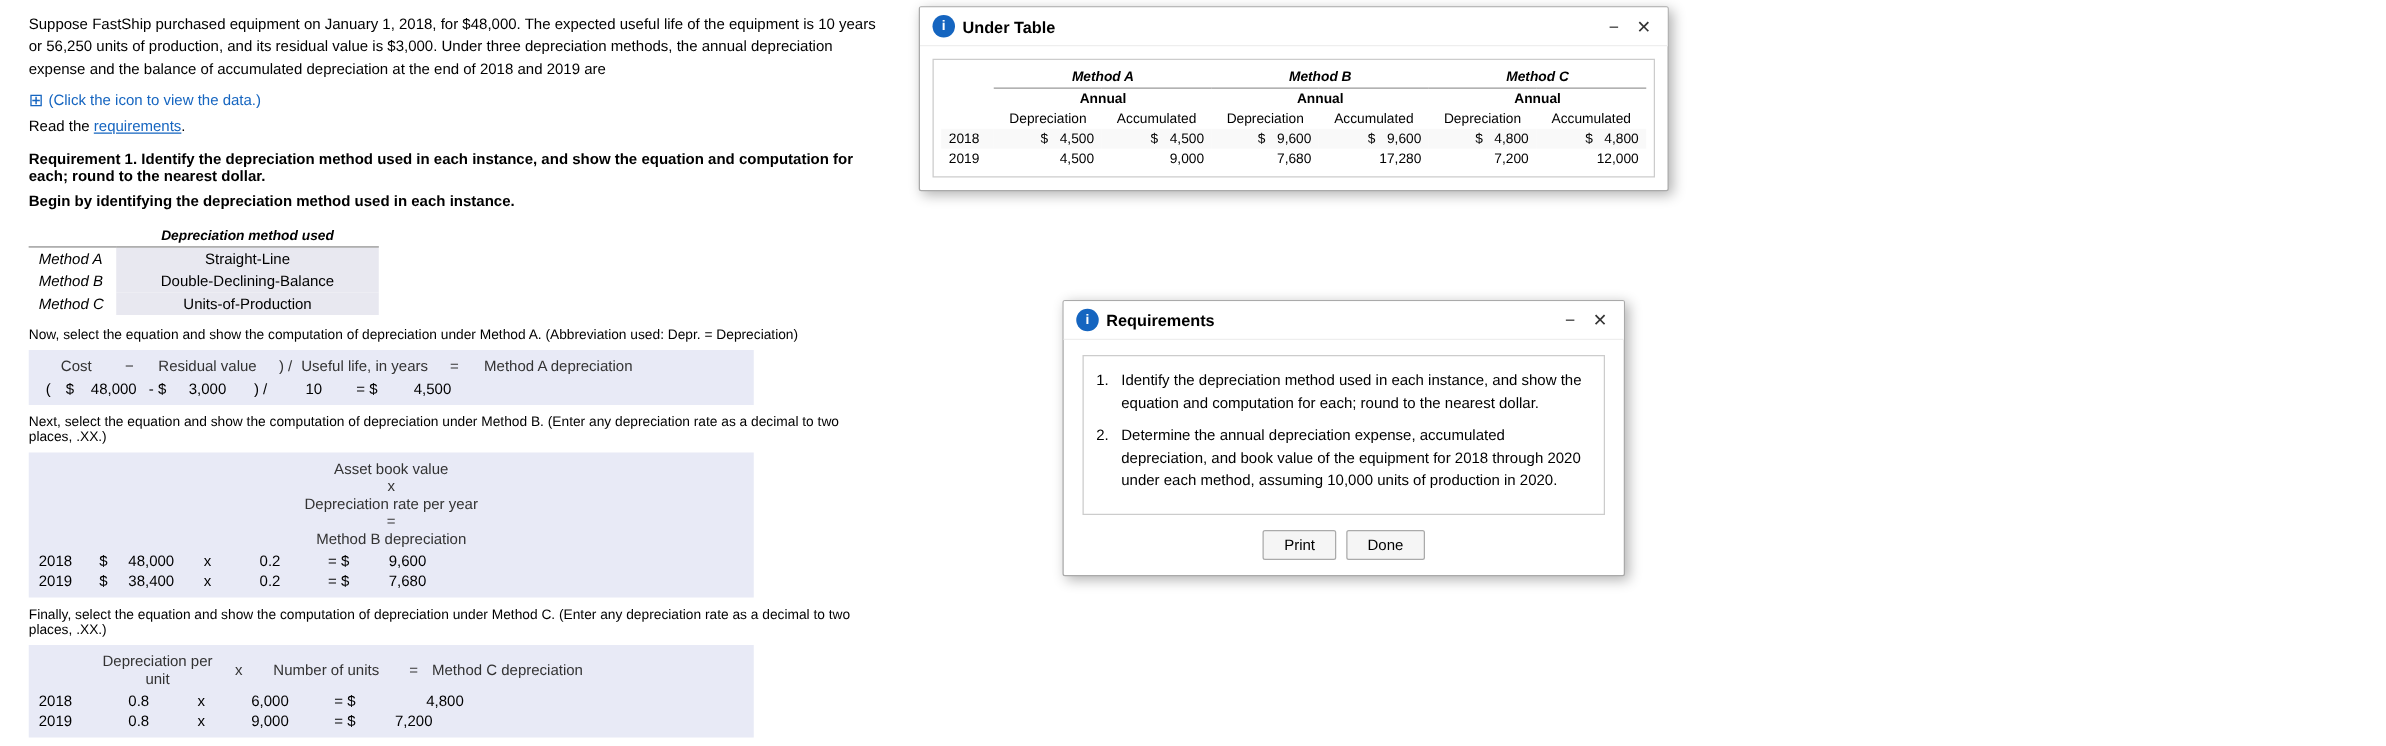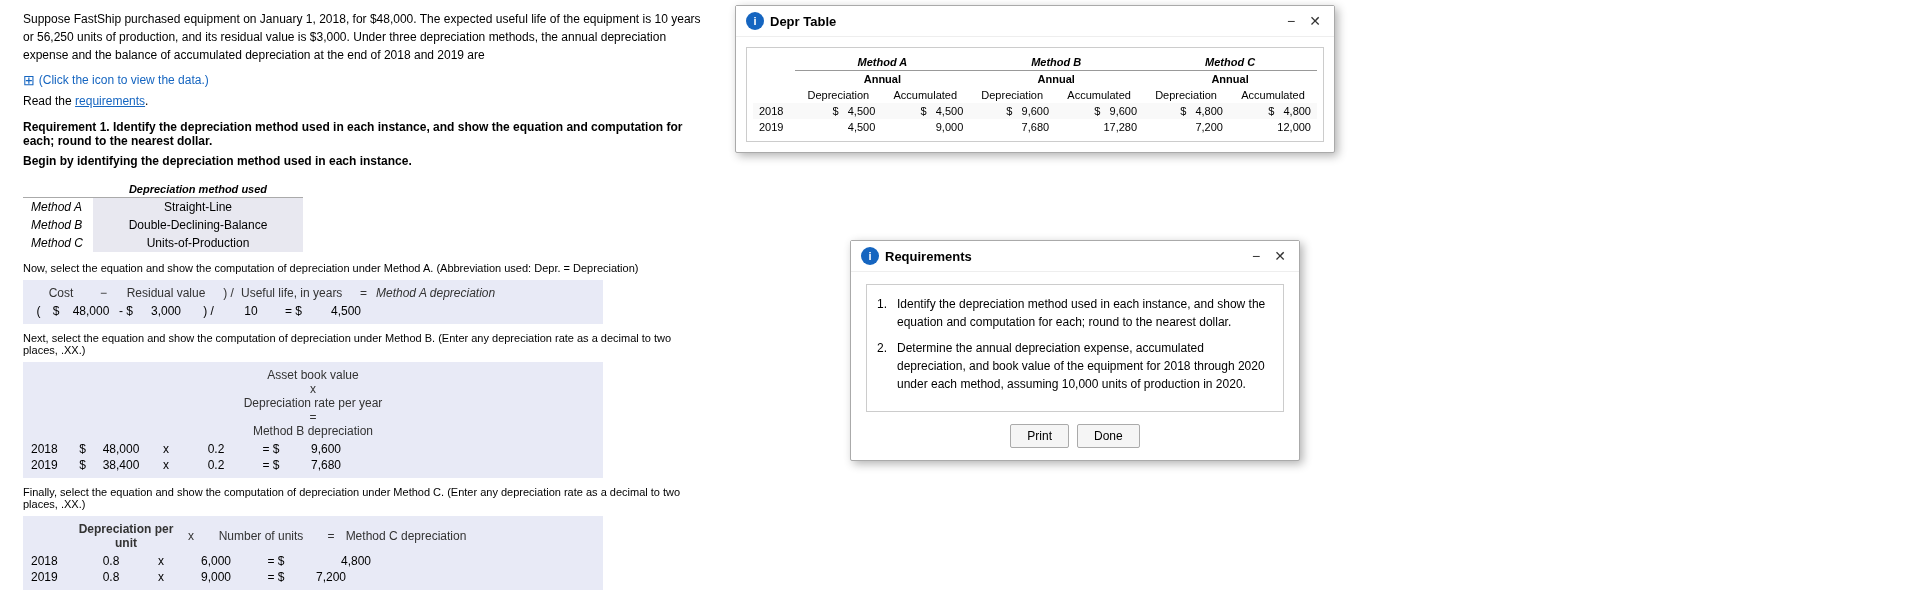--- a/index.html
+++ b/index.html
@@ -111,21 +111,21 @@
   <p class="note-text">Now, select the equation and show the computation of depreciation under Method A. (Abbreviation used: Depr. = Depreciation)</p>
 
   <div class="eq-container">
     <div class="eq-header" style="gap:0;">
       <span class="col col-cost" style="width:60px;text-align:center;">Cost</span>
       <span class="col col-op" style="width:25px;text-align:center;">−</span>
       <span class="col" style="width:100px;text-align:center;">Residual value</span>
       <span class="col" style="width:25px;text-align:center;">) /</span>
       <span class="col" style="width:110px;text-align:left;">Useful life, in years</span>
       <span class="col" style="width:25px;text-align:center;">=</span>
-      <span class="col" style="width:130px;text-align:left;font-style:italic;">Method A depreciation</span>
+      <span class="col" style="width:130px;text-align:right;">Method A depreciation</span>
     </div>
     <div class="eq-row" style="gap:0; margin-top:2px;">
       <span style="width:15px;text-align:center;">(</span>
       <span style="width:20px;text-align:center;"> $</span>
       <span style="width:50px;text-align:center;">48,000</span>
       <span style="width:20px;text-align:center;">- $</span>
       <span style="width:60px;text-align:center;">3,000</span>
       <span style="width:25px;text-align:center;">) /</span>
       <span style="width:60px;text-align:center;">10</span>
       <span style="width:25px;text-align:center;">= $</span>
@@ -162,21 +162,21 @@
       <span style="width:30px;text-align:center;">= $</span>
       <span style="width:80px;text-align:center;">7,680</span>
     </div>
   </div>
 
   <p class="note-text">Finally, select the equation and show the computation of depreciation under Method C. (Enter any depreciation rate as a decimal to two places, .XX.)</p>
 
   <div class="eq-container">
     <div class="eq-header" style="gap:0;">
       <span style="width:40px;"></span>
-      <span style="width:110px;text-align:center;font-weight:bold;">Depreciation per unit</span>
+      <span style="width:110px;text-align:center;">Depreciation per unit</span>
       <span style="width:20px;text-align:center;">x</span>
       <span style="width:120px;text-align:center;">Number of units</span>
       <span style="width:20px;text-align:center;">=</span>
       <span style="width:130px;text-align:center;">Method C depreciation</span>
     </div>
     <div class="eq-row" style="margin-top:2px;">
       <span style="width:40px;">2018</span>
       <span style="width:80px;text-align:center;">0.8</span>
       <span style="width:20px;text-align:center;">x</span>
       <span style="width:90px;text-align:center;">6,000</span>
@@ -191,21 +191,21 @@
       <span style="width:30px;text-align:center;">= $</span>
       <span style="width:80px;text-align:center;">7,200</span>
     </div>
   </div>
 </div>
 
 <div class="popup data-table-popup">
   <div class="popup-header">
     <div class="popup-header-left">
       <div class="popup-info-icon">i</div>
-      <span>Depr Table</span>
+      <span>Under Table</span>
     </div>
     <div class="popup-controls">
       <button class="popup-btn">−</button>
       <button class="popup-btn">✕</button>
     </div>
   </div>
   <div class="data-table-inner">
     <div class="dt-outer">
       <table class="dt-table">
         <thead>

